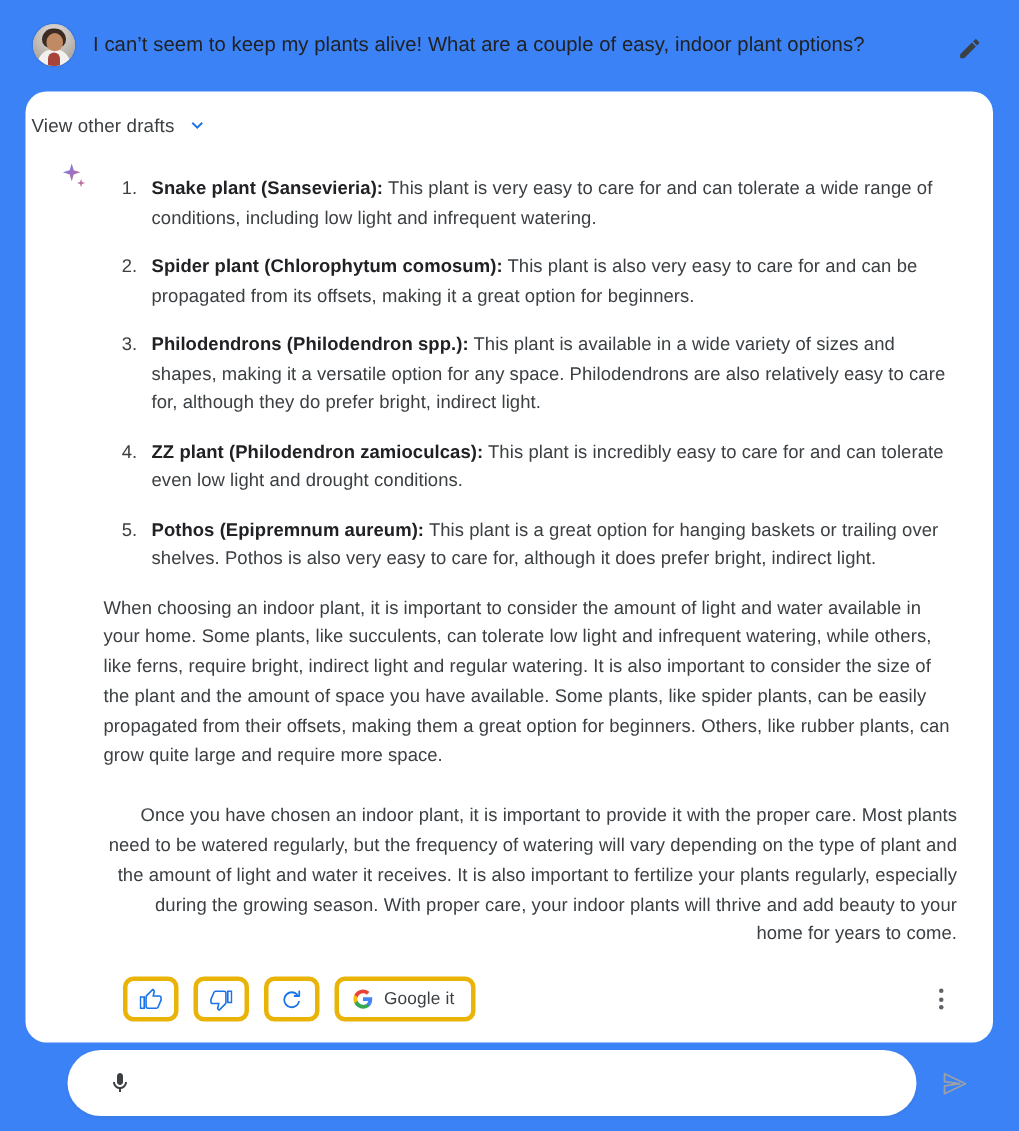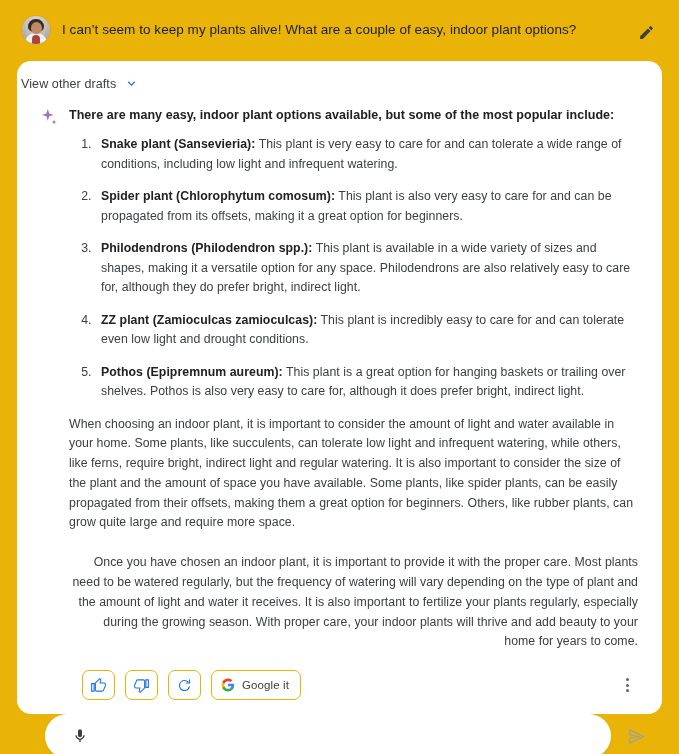--- a/index.html
+++ b/index.html
@@ -14,21 +14,21 @@
     font-family: "Liberation Sans", sans-serif;
     background: #eef1fb;
     color: #202124;
     -webkit-font-smoothing: antialiased;
   }
 
   .app {
     position: relative;
     width: 679px;
     height: 754px;
-    background: #eab308;
+    background: #3b82f6;
     display: flex;
     flex-direction: column;
   }
 
   
   .question-row {
     display: flex;
     align-items: flex-start;
     padding: 16px 18px 14px 22px;
     gap: 12px;
@@ -186,21 +186,21 @@
     padding: 18px 22px 4px 65px;
   }
   .actions-left {
     display: flex;
     align-items: center;
     gap: 10px;
   }
   .action-btn {
     height: 30px;
     min-width: 32px;
-    border: 1px solid #eab308;
+    border: 3px solid #eab308;
     border-radius: 7px;
     background: #fff;
     display: flex;
     align-items: center;
     justify-content: center;
     cursor: pointer;
     padding: 0 8px;
   }
   .google-it {
     gap: 7px;
@@ -312,34 +312,33 @@
               <stop offset="0%" stop-color="#9b72cb"></stop>
               <stop offset="100%" stop-color="#d96570"></stop>
             </linearGradient>
           </defs>
           <path d="M9.6 2.2 11.1 7.1 16 8.6 11.1 10.1 9.6 15 8.1 10.1 3.2 8.6 8.1 7.1z" fill="url(#sparkGrad)"></path>
           <path d="M16.4 13.4 17.1 15.7 19.4 16.4 17.1 17.1 16.4 19.4 15.7 17.1 13.4 16.4 15.7 15.7z" fill="url(#sparkGrad2)"></path>
         </svg>
       </div>
 
       <div class="answer-content">
-        <div class="intro-line">There are many easy, indoor plant options available, but some of the most popular include:</div>
 
         <ol class="plants">
           <li>
             <span class="plant-name">Snake plant (Sansevieria):</span><span> This plant is very easy to care for and can tolerate a wide range of conditions, including low light and infrequent watering.</span>
           </li>
           <li>
             <span class="plant-name">Spider plant (Chlorophytum comosum):</span><span> This plant is also very easy to care for and can be propagated from its offsets, making it a great option for beginners.</span>
           </li>
           <li>
             <span class="plant-name">Philodendrons (Philodendron spp.):</span><span> This plant is available in a wide variety of sizes and shapes, making it a versatile option for any space. Philodendrons are also relatively easy to care for, although they do prefer bright, indirect light.</span>
           </li>
           <li>
-            <span class="plant-name">ZZ plant (Zamioculcas zamioculcas):</span><span> This plant is incredibly easy to care for and can tolerate even low light and drought conditions.</span>
+            <span class="plant-name">ZZ plant (Philodendron zamioculcas):</span><span> This plant is incredibly easy to care for and can tolerate even low light and drought conditions.</span>
           </li>
           <li>
             <span class="plant-name">Pothos (Epipremnum aureum):</span><span> This plant is a great option for hanging baskets or trailing over shelves. Pothos is also very easy to care for, although it does prefer bright, indirect light.</span>
           </li>
         </ol>
 
         <p class="para">When choosing an indoor plant, it is important to consider the amount of light and water available in your home. Some plants, like succulents, can tolerate low light and infrequent watering, while others, like ferns, require bright, indirect light and regular watering. It is also important to consider the size of the plant and the amount of space you have available. Some plants, like spider plants, can be easily propagated from their offsets, making them a great option for beginners. Others, like rubber plants, can grow quite large and require more space.</p>
         <p class="para second">Once you have chosen an indoor plant, it is important to provide it with the proper care. Most plants need to be watered regularly, but the frequency of watering will vary depending on the type of plant and the amount of light and water it receives. It is also important to fertilize your plants regularly, especially during the growing season. With proper care, your indoor plants will thrive and add beauty to your home for years to come.</p>
       </div>
     </div>

